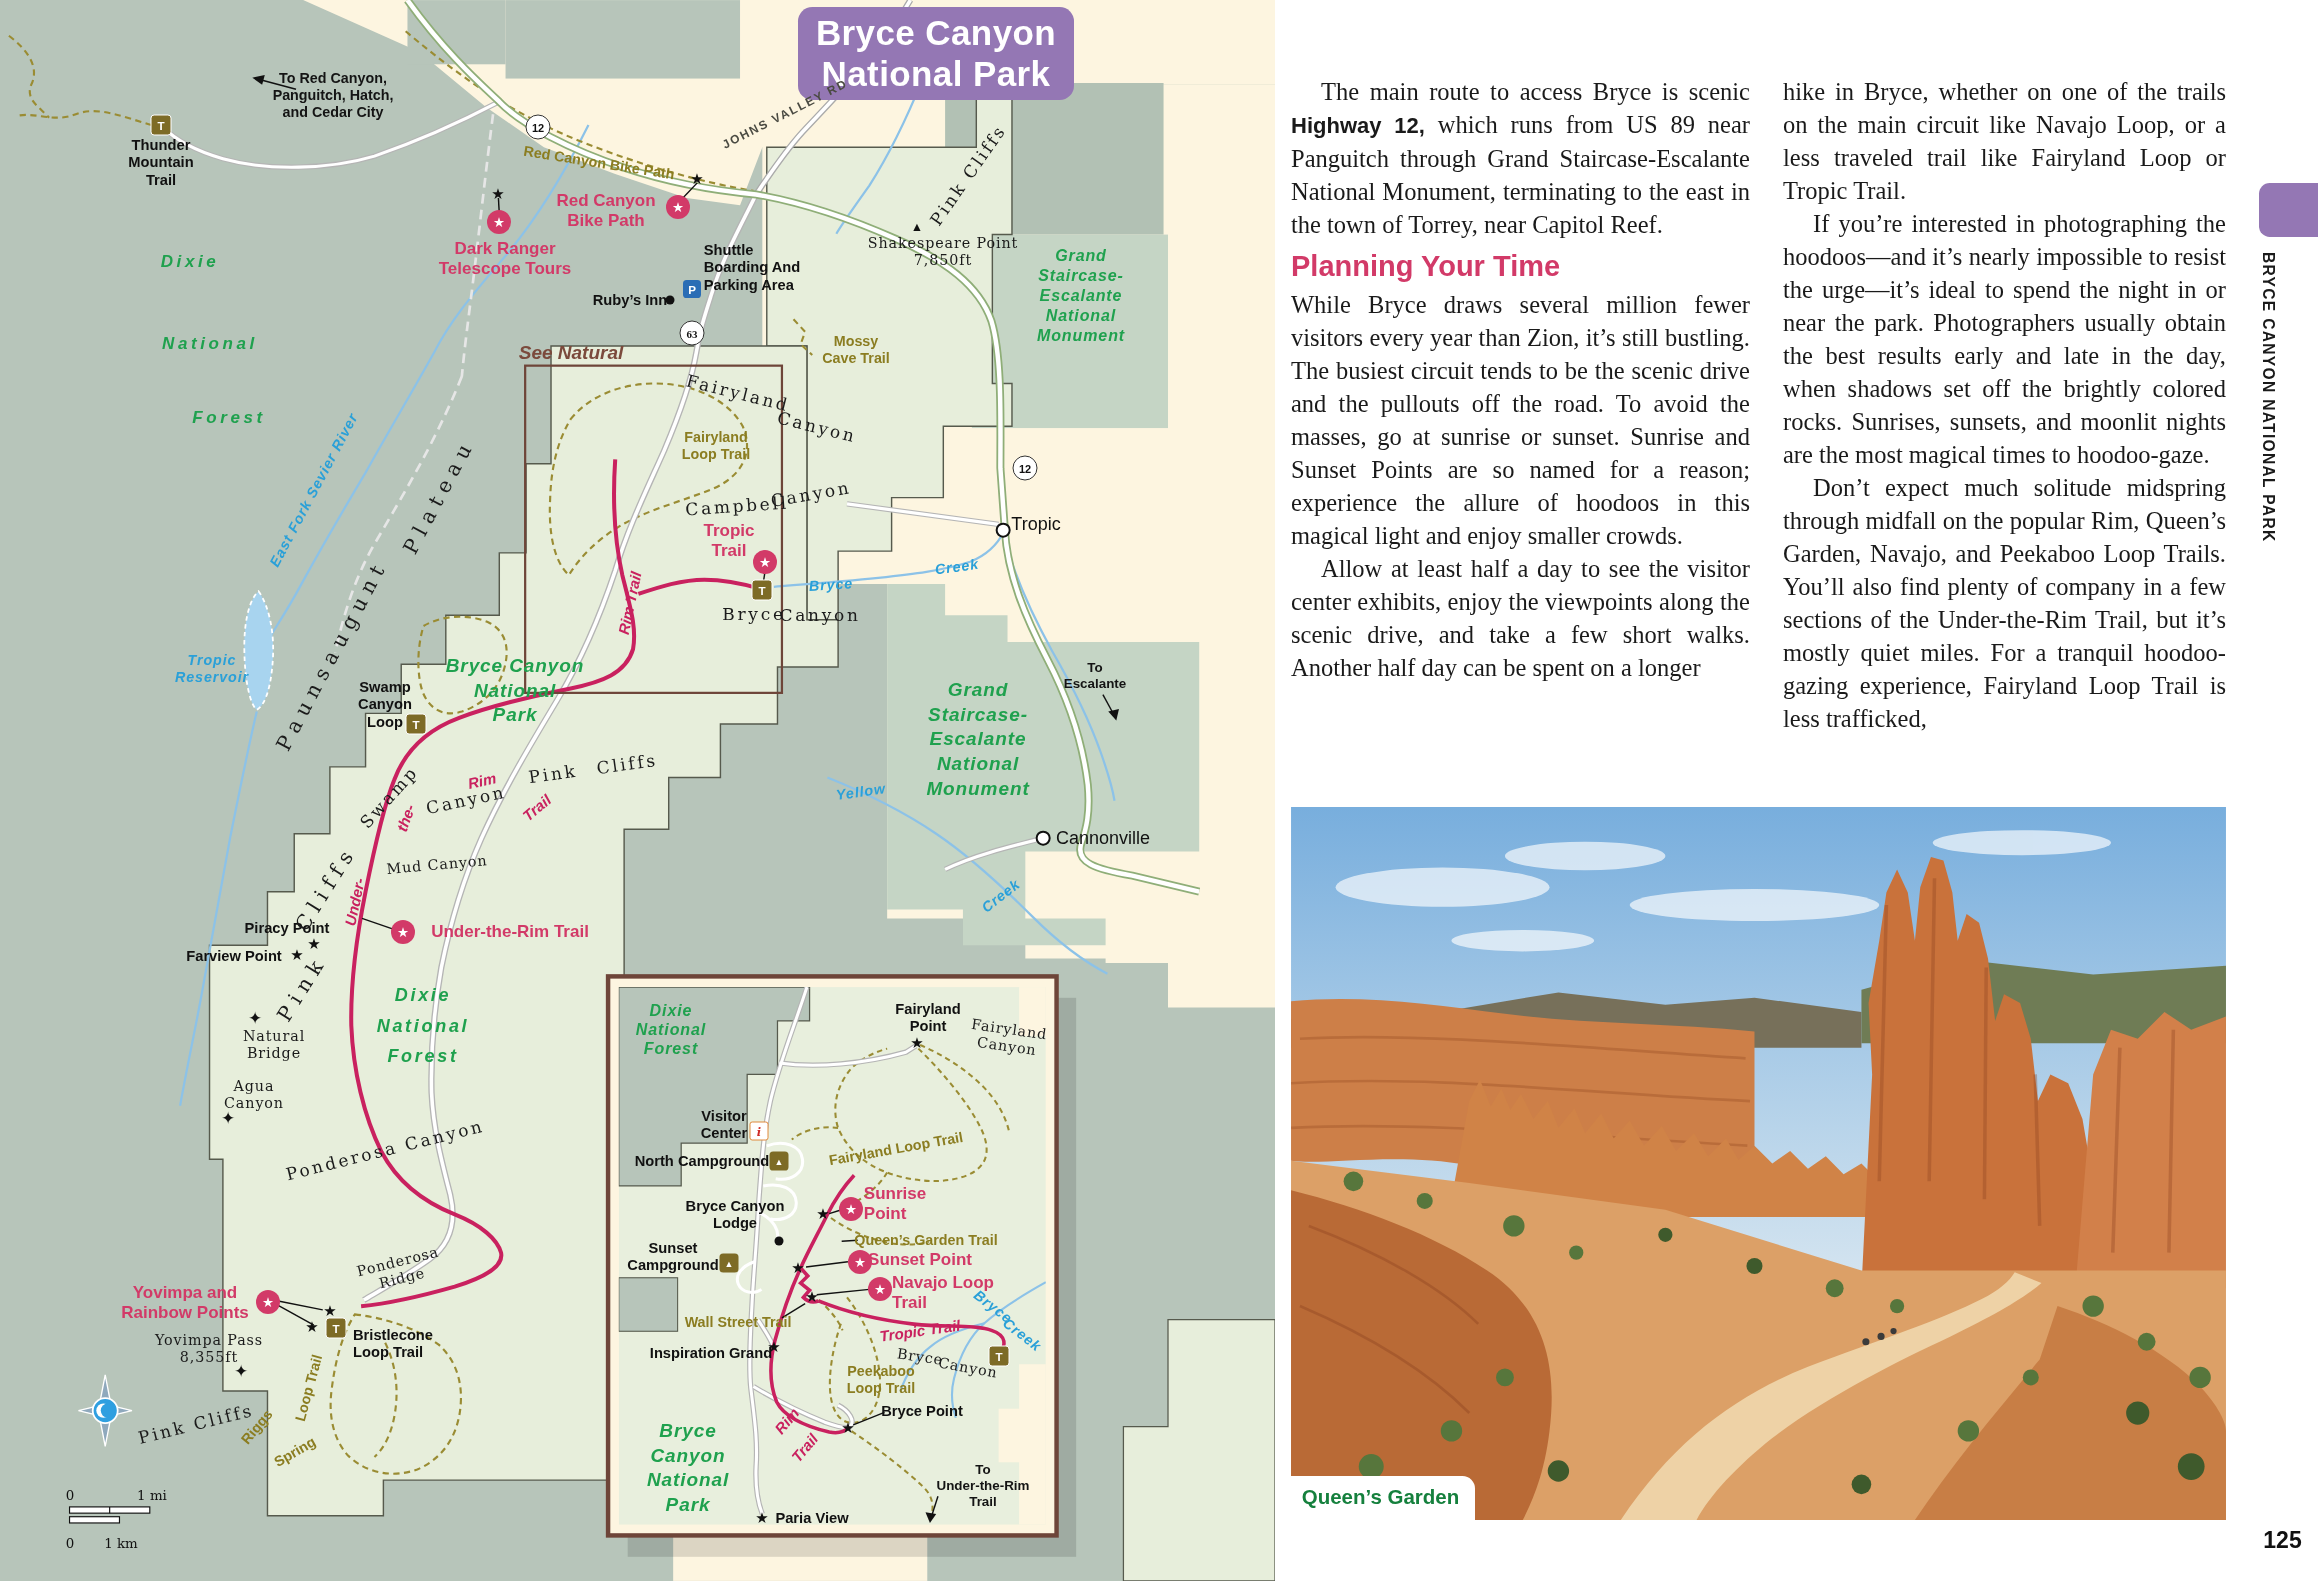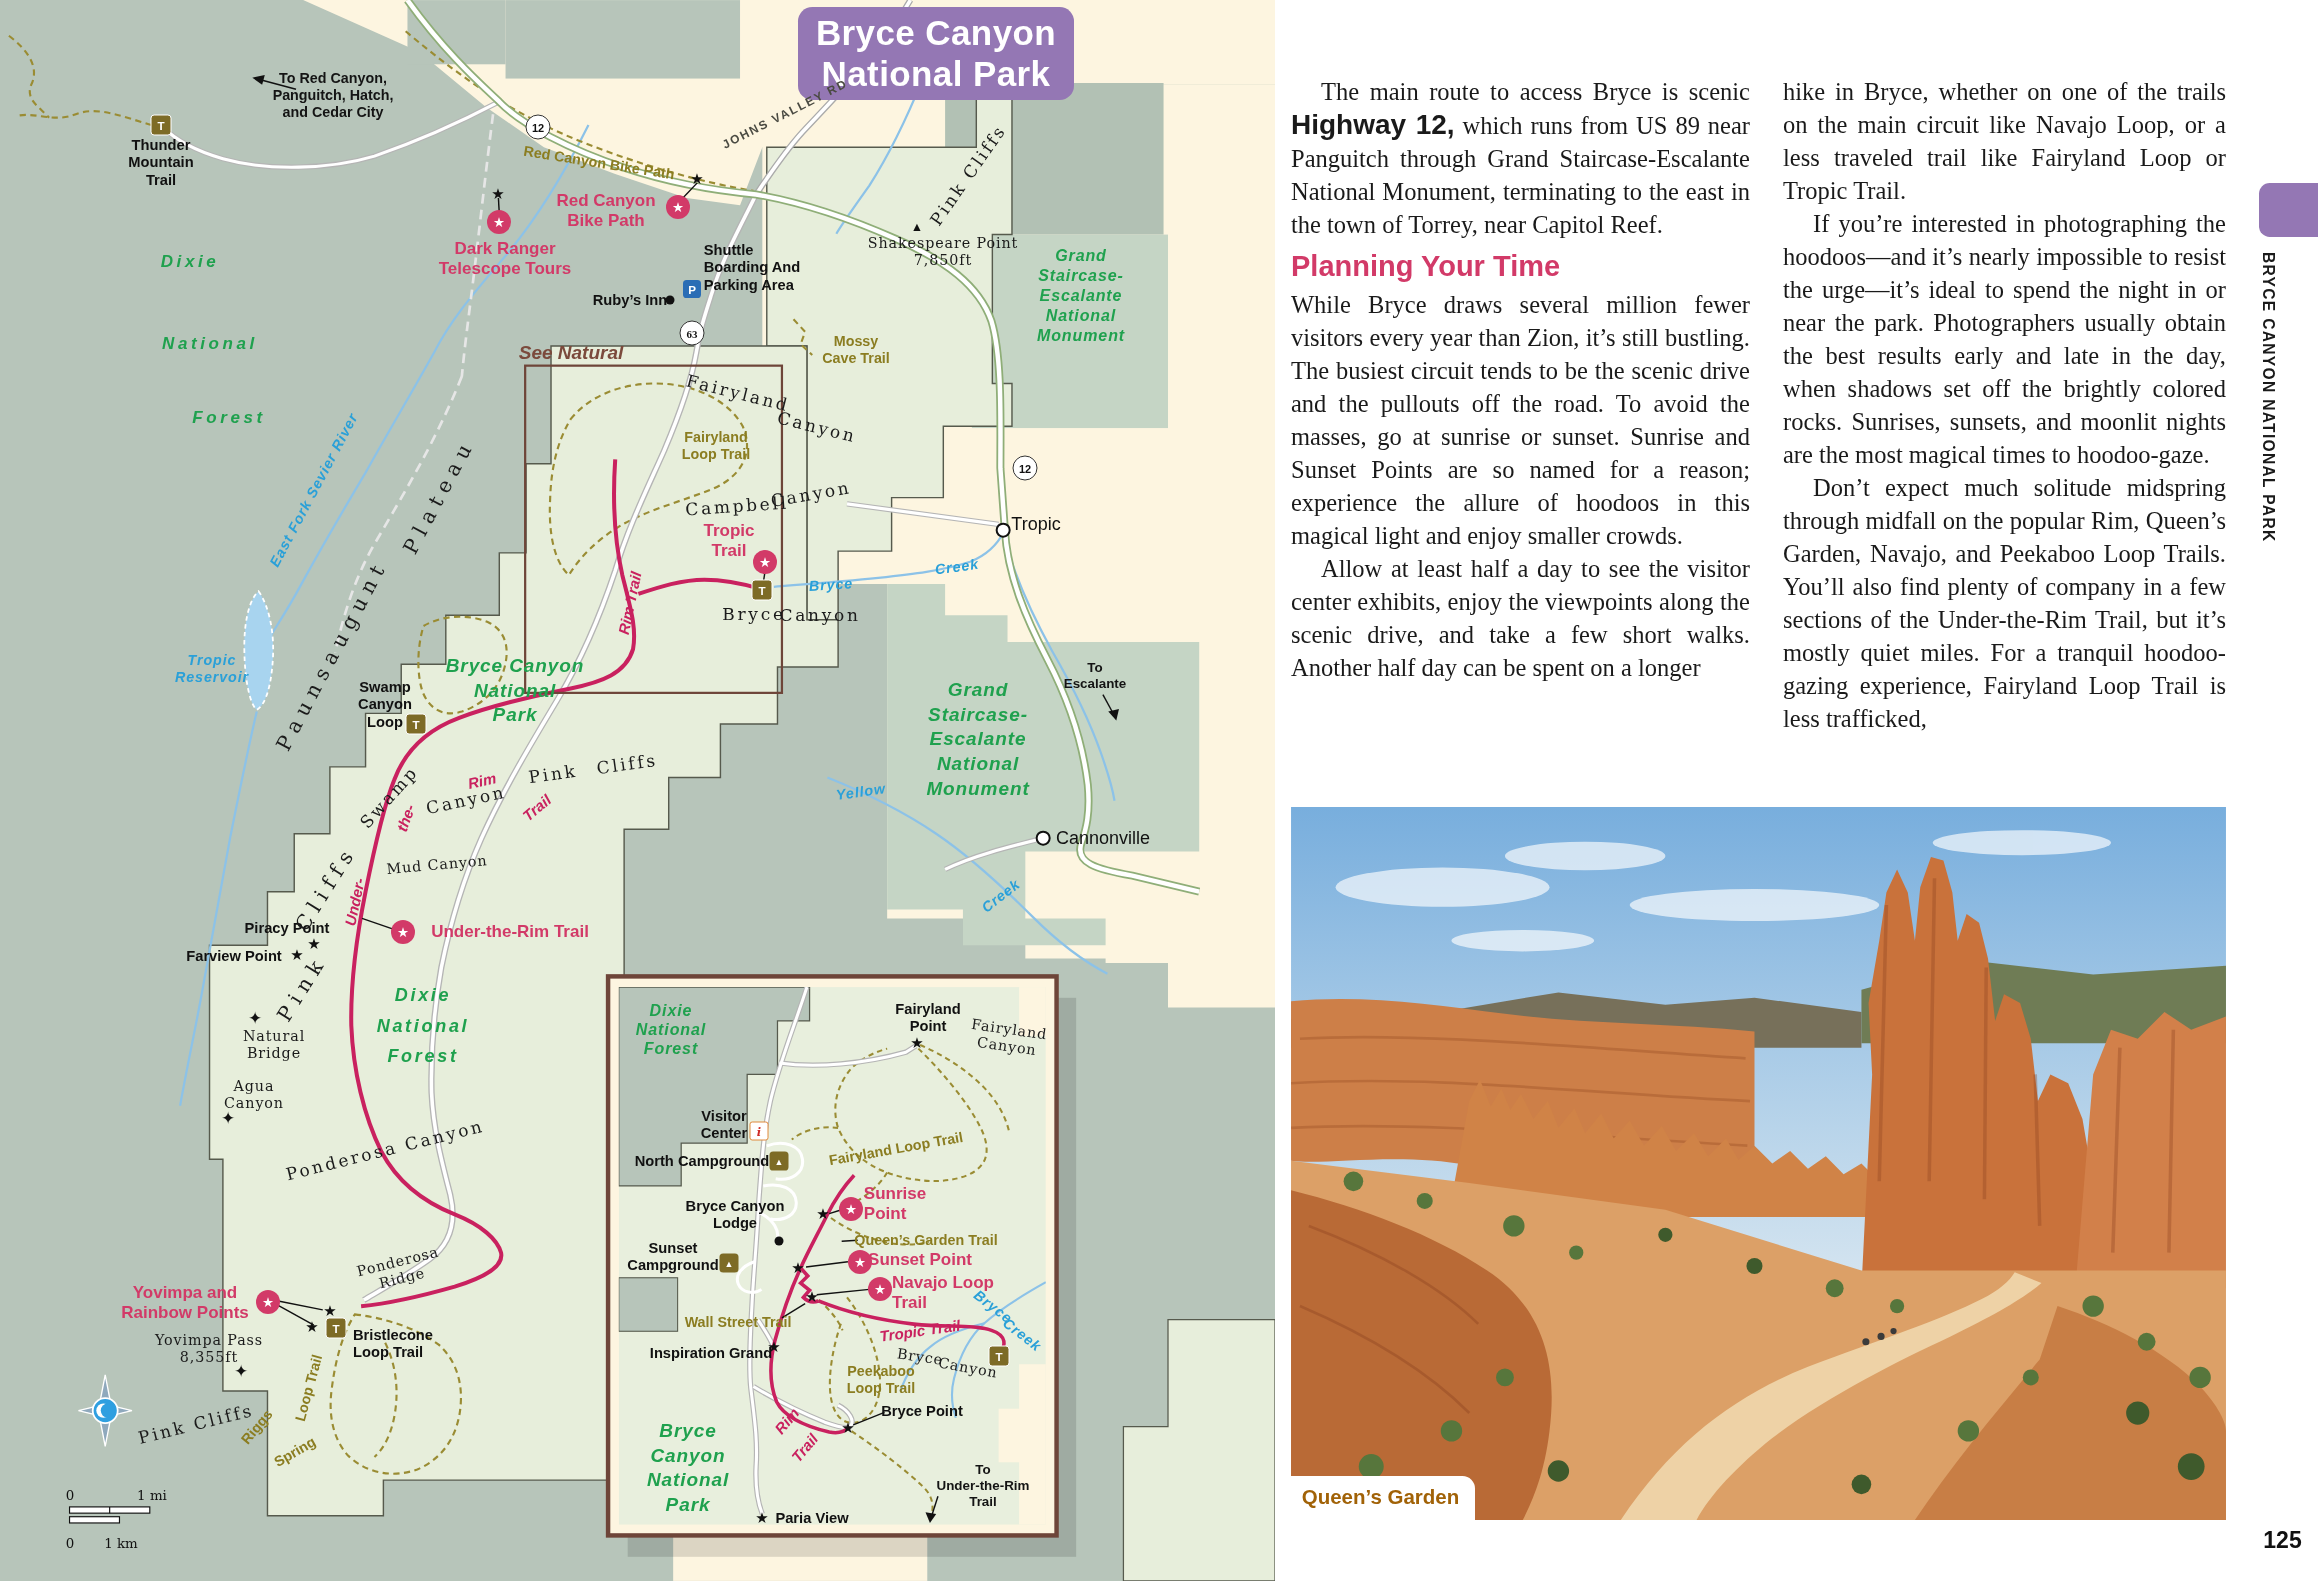--- a/index.html
+++ b/index.html
@@ -55,21 +55,21 @@
   .text-col{position:absolute;top:75px;font-family:"Liberation Serif",serif;font-size:24.5px;
             line-height:33px;color:#1a1a1a;text-align:justify;}
   #col1{left:16px;width:459px;}
   #col2{left:508px;width:443px;}
   .text-col p{margin:0;}
   .indent{text-indent:30px;}
   #planning-heading{font-family:"Liberation Sans",sans-serif;font-weight:700;font-size:29px;color:#d23a68;
             margin:9px 0 5.4px 0 !important;text-align:left;}
   #photo{position:absolute;left:16px;top:807px;width:935px;height:713px;overflow:hidden;}
   #photo-caption{position:absolute;left:0;bottom:0;background:#fff;border-radius:0 12.5px 0 0;
-            padding:9px 16px 10.7px 10.7px;font-weight:700;font-size:20.5px;color:#a16207;}
+            padding:9px 16px 10.7px 10.7px;font-weight:700;font-size:20.5px;color:#15803d;}
   #sidebar-tab{position:absolute;left:984px;top:183px;width:60px;height:54px;background:#9477b4;border-radius:10.7px 0 0 10.7px;}
   #sidebar-title{position:absolute;left:984px;top:252px;writing-mode:vertical-rl;
             font-weight:700;font-size:15.6px;letter-spacing:1.3px;color:#1a1a1a;}
   #page-number{position:absolute;left:972px;top:1527px;width:71px;text-align:center;font-weight:700;font-size:23px;color:#111;}
 </style>
 </head>
 <body>
 
 <div id="canvas">
 
@@ -238,21 +238,21 @@
     </svg>
 
     <div id="title-box">
       <span>Bryce Canyon</span>
       <span>National Park</span>
     </div>
   </div>
 
   <div id="right-page">
     <div id="col1" class="text-col">
-      <p class="indent"><span>The main route to access Bryce is scenic </span><b style="font-family:'Liberation Sans',sans-serif;font-size:28px;">Highway 12,</b><span> which runs from US 89 near Panguitch through Grand Staircase-Escalante National Monument, terminating to the east in the town of Torrey, near Capitol Reef.</span></p>
+      <p class="indent"><span>The main route to access Bryce is scenic </span><b style="font-family:'Liberation Sans',sans-serif;font-size:22px;">Highway 12,</b><span> which runs from US 89 near Panguitch through Grand Staircase-Escalante National Monument, terminating to the east in the town of Torrey, near Capitol Reef.</span></p>
       <p id="planning-heading">Planning Your Time</p>
       <p>While Bryce draws several million fewer visitors every year than Zion, it’s still bustling. The busiest circuit tends to be the scenic drive and the pullouts off the road. To avoid the masses, go at sunrise or sunset. Sunrise and Sunset Points are so named for a reason; experience the allure of hoodoos in this magical light and enjoy smaller crowds.</p>
       <p class="indent">Allow at least half a day to see the visitor center exhibits, enjoy the viewpoints along the scenic drive, and take a few short walks. Another half day can be spent on a longer</p>
     </div>
     <div id="col2" class="text-col">
       <p>hike in Bryce, whether on one of the trails on the main circuit like Navajo Loop, or a less traveled trail like Fairyland Loop or Tropic Trail.</p>
       <p class="indent">If you’re interested in photographing the hoodoos—and it’s nearly impossible to resist the urge—it’s ideal to spend the night in or near the park. Photographers usually obtain the best results early and late in the day, when shadows set off the brightly colored rocks. Sunrises, sunsets, and moonlit nights are the most magical times to hoodoo-gaze.</p>
       <p class="indent">Don’t expect much solitude midspring through midfall on the popular Rim, Queen’s Garden, Navajo, and Peekaboo Loop Trails. You’ll also find plenty of company in a few sections of the Under-the-Rim Trail, but it’s mostly quiet miles. For a tranquil hoodoo-gazing experience, Fairyland Loop Trail is less trafficked,</p>
     </div>
 

